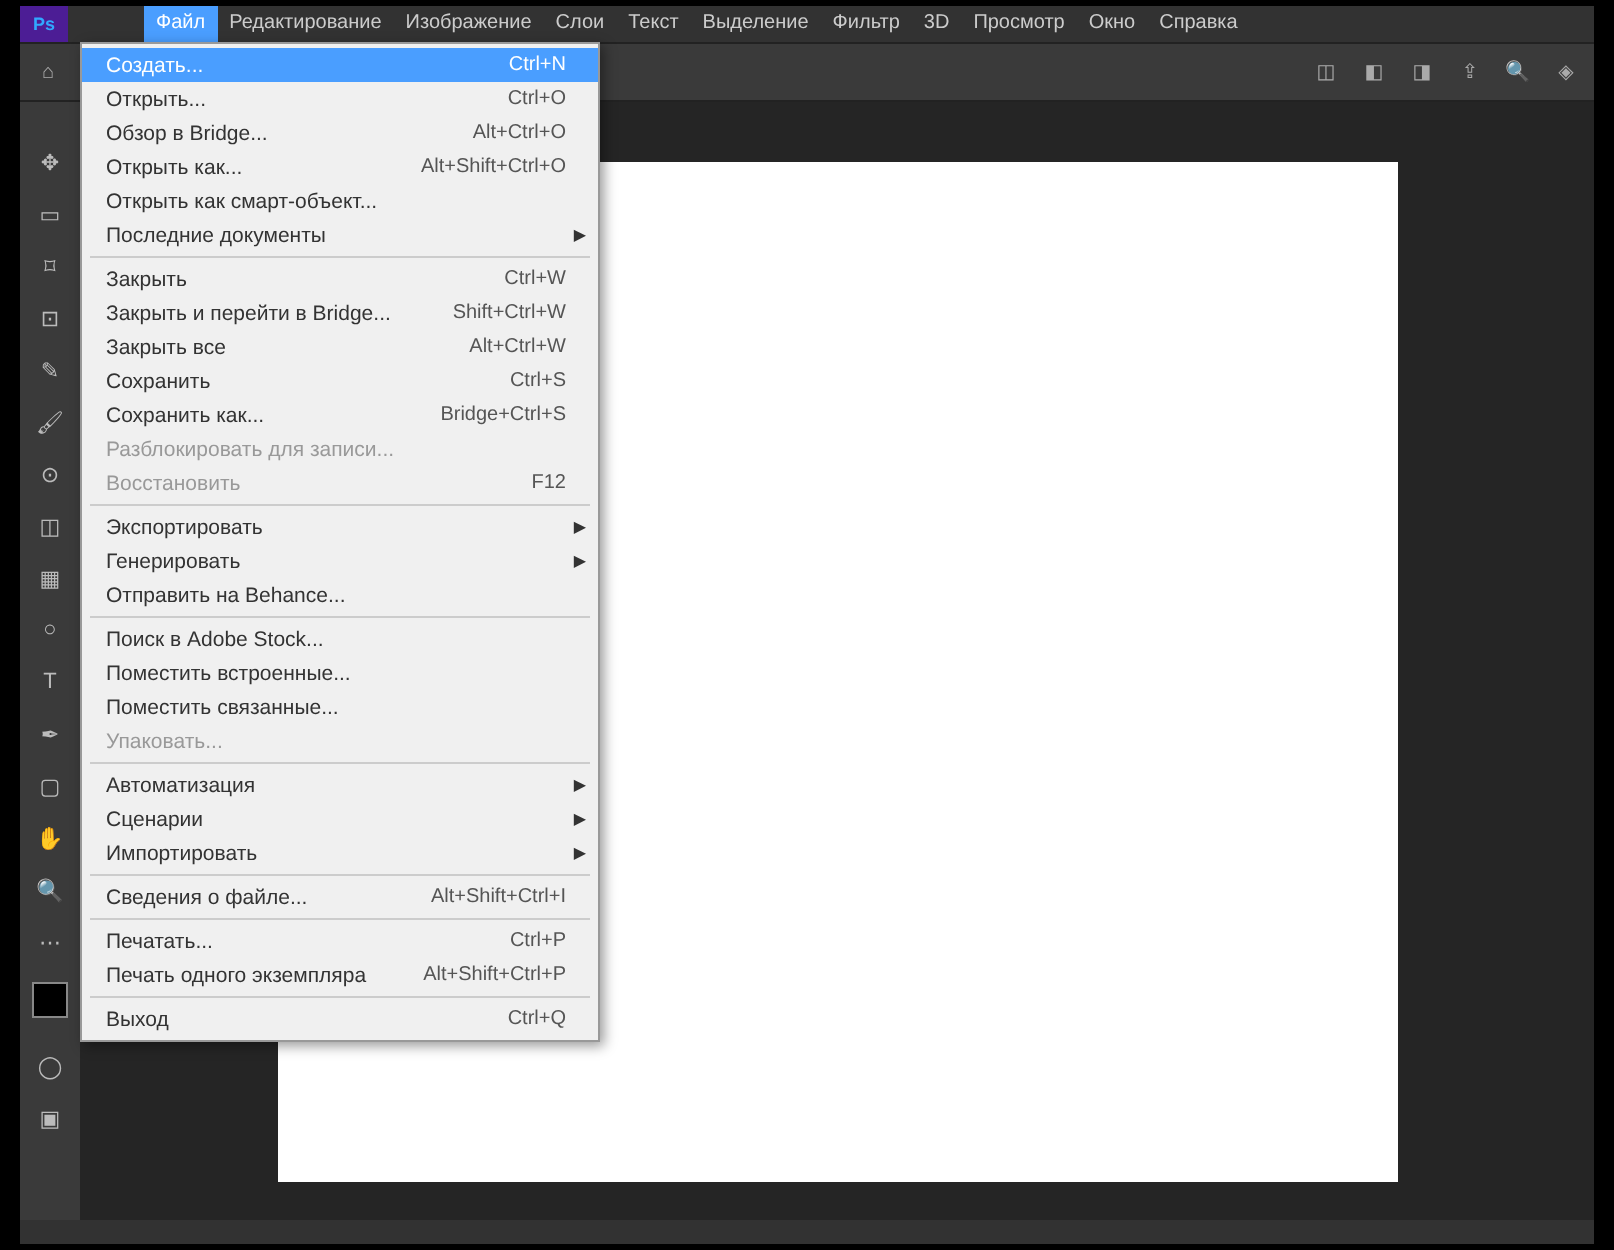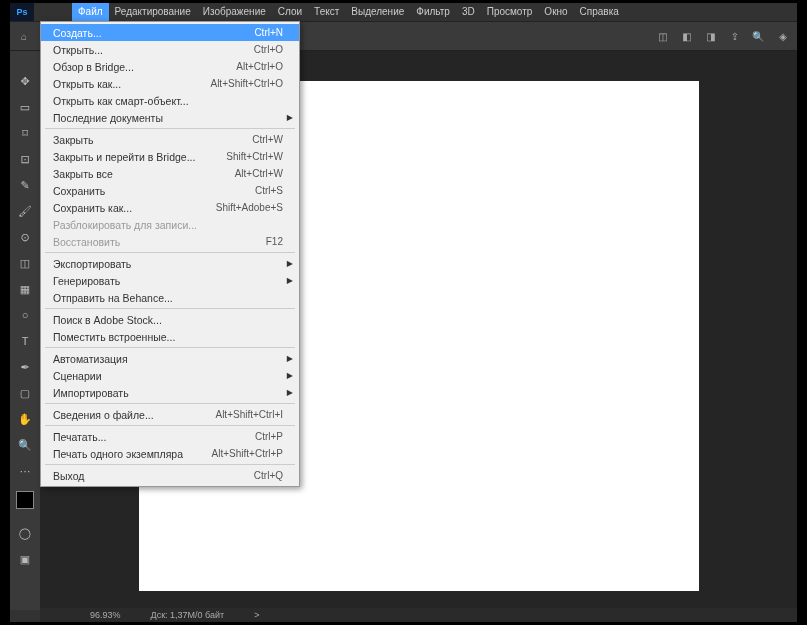--- a/index.html
+++ b/index.html
@@ -1,20 +1,20 @@
 <!DOCTYPE html>
 <html><head>
   <meta charset="utf-8">
   <style>
     * { margin: 0; padding: 0; box-sizing: border-box; font-family: Arial, sans-serif; }
     body { background: #000; width: 807px; height: 625px; overflow: hidden; position: relative; }
     .app { position: absolute; left: 10px; top: 3px; width: 787px; height: 619px; background: #323232; }
     
     .menubar { display: flex; align-items: center; height: 18px; background: #323232; font-size: 10px; color: #ccc; }
-    .logo { width: 24px; height: 18px; display: flex; align-items: center; justify-content: center; background: #0f172a; color: #31a8ff; font-weight: bold; font-size: 9px; }
+    .logo { width: 24px; height: 18px; display: flex; align-items: center; justify-content: center; background: #4c1d95; color: #31a8ff; font-weight: bold; font-size: 9px; }
     .menu-item { padding: 0 6px; height: 18px; line-height: 18px; cursor: pointer; }
     .menu-item.active { background: #4a9eff; color: #fff; }
     
     .options-bar { height: 30px; background: #3a3a3a; border-top: 1px solid #222; border-bottom: 1px solid #222; display: flex; align-items: center; padding: 0 6px; gap: 8px; }
     .opt-icon { width: 16px; height: 16px; display: inline-flex; align-items: center; justify-content: center; color: #aaa; font-size: 10px; }
     
     .main { display: flex; height: calc(100% - 60px); }
     .toolbar { width: 30px; background: #3a3a3a; padding-top: 20px; display: flex; flex-direction: column; align-items: center; gap: 6px; }
     .tool { width: 20px; height: 20px; display: flex; align-items: center; justify-content: center; color: #bbb; font-size: 11px; cursor: pointer; }
     .swatch { width: 18px; height: 18px; background: #000; border: 1px solid #888; margin-top: 4px; }
@@ -92,25 +92,20 @@
       <div class="swatch"></div>
       <div class="tool" style="margin-top:8px;">◯</div>
       <div class="tool">▣</div>
     </div>
 
     <div class="canvas-area">
       <div class="canvas"></div>
     </div>
   </div>
 
-  <div class="status">
-    <span>96.93%</span>
-    <span>Дск: 1,37M/0 байт</span>
-    <span>&gt;</span>
-  </div>
 
   <div class="dropdown" id="dropdown">
       <div class="dd-item highlighted">
         <span>Создать...</span>
         <span class="dd-shortcut">Ctrl+N</span>
       </div>
       <div class="dd-item">
         <span>Открыть...</span>
         <span class="dd-shortcut">Ctrl+O</span>
       </div>
@@ -141,21 +136,21 @@
       <div class="dd-item">
         <span>Закрыть все</span>
         <span class="dd-shortcut">Alt+Ctrl+W</span>
       </div>
       <div class="dd-item">
         <span>Сохранить</span>
         <span class="dd-shortcut">Ctrl+S</span>
       </div>
       <div class="dd-item">
         <span>Сохранить как...</span>
-        <span class="dd-shortcut">Shift+Adobe+S</span>
+        <span class="dd-shortcut">Bridge+Ctrl+S</span>
       </div>
       <div class="dd-item disabled">
         <span>Разблокировать для записи...</span>
       </div>
       <div class="dd-item disabled">
         <span>Восстановить</span>
         <span class="dd-shortcut">F12</span>
       </div>
       <div class="dd-sep"></div>
       <div class="dd-item">
@@ -169,20 +164,26 @@
       <div class="dd-item">
         <span>Отправить на Behance...</span>
       </div>
       <div class="dd-sep"></div>
       <div class="dd-item">
         <span>Поиск в Adobe Stock...</span>
       </div>
       <div class="dd-item">
         <span>Поместить встроенные...</span>
       </div>
+      <div class="dd-item">
+        <span>Поместить связанные...</span>
+      </div>
+      <div class="dd-item disabled">
+        <span>Упаковать...</span>
+      </div>
       <div class="dd-sep"></div>
       <div class="dd-item">
         <span>Автоматизация</span>
         <span class="dd-arrow">▶</span>
       </div>
       <div class="dd-item">
         <span>Сценарии</span>
         <span class="dd-arrow">▶</span>
       </div>
       <div class="dd-item">

